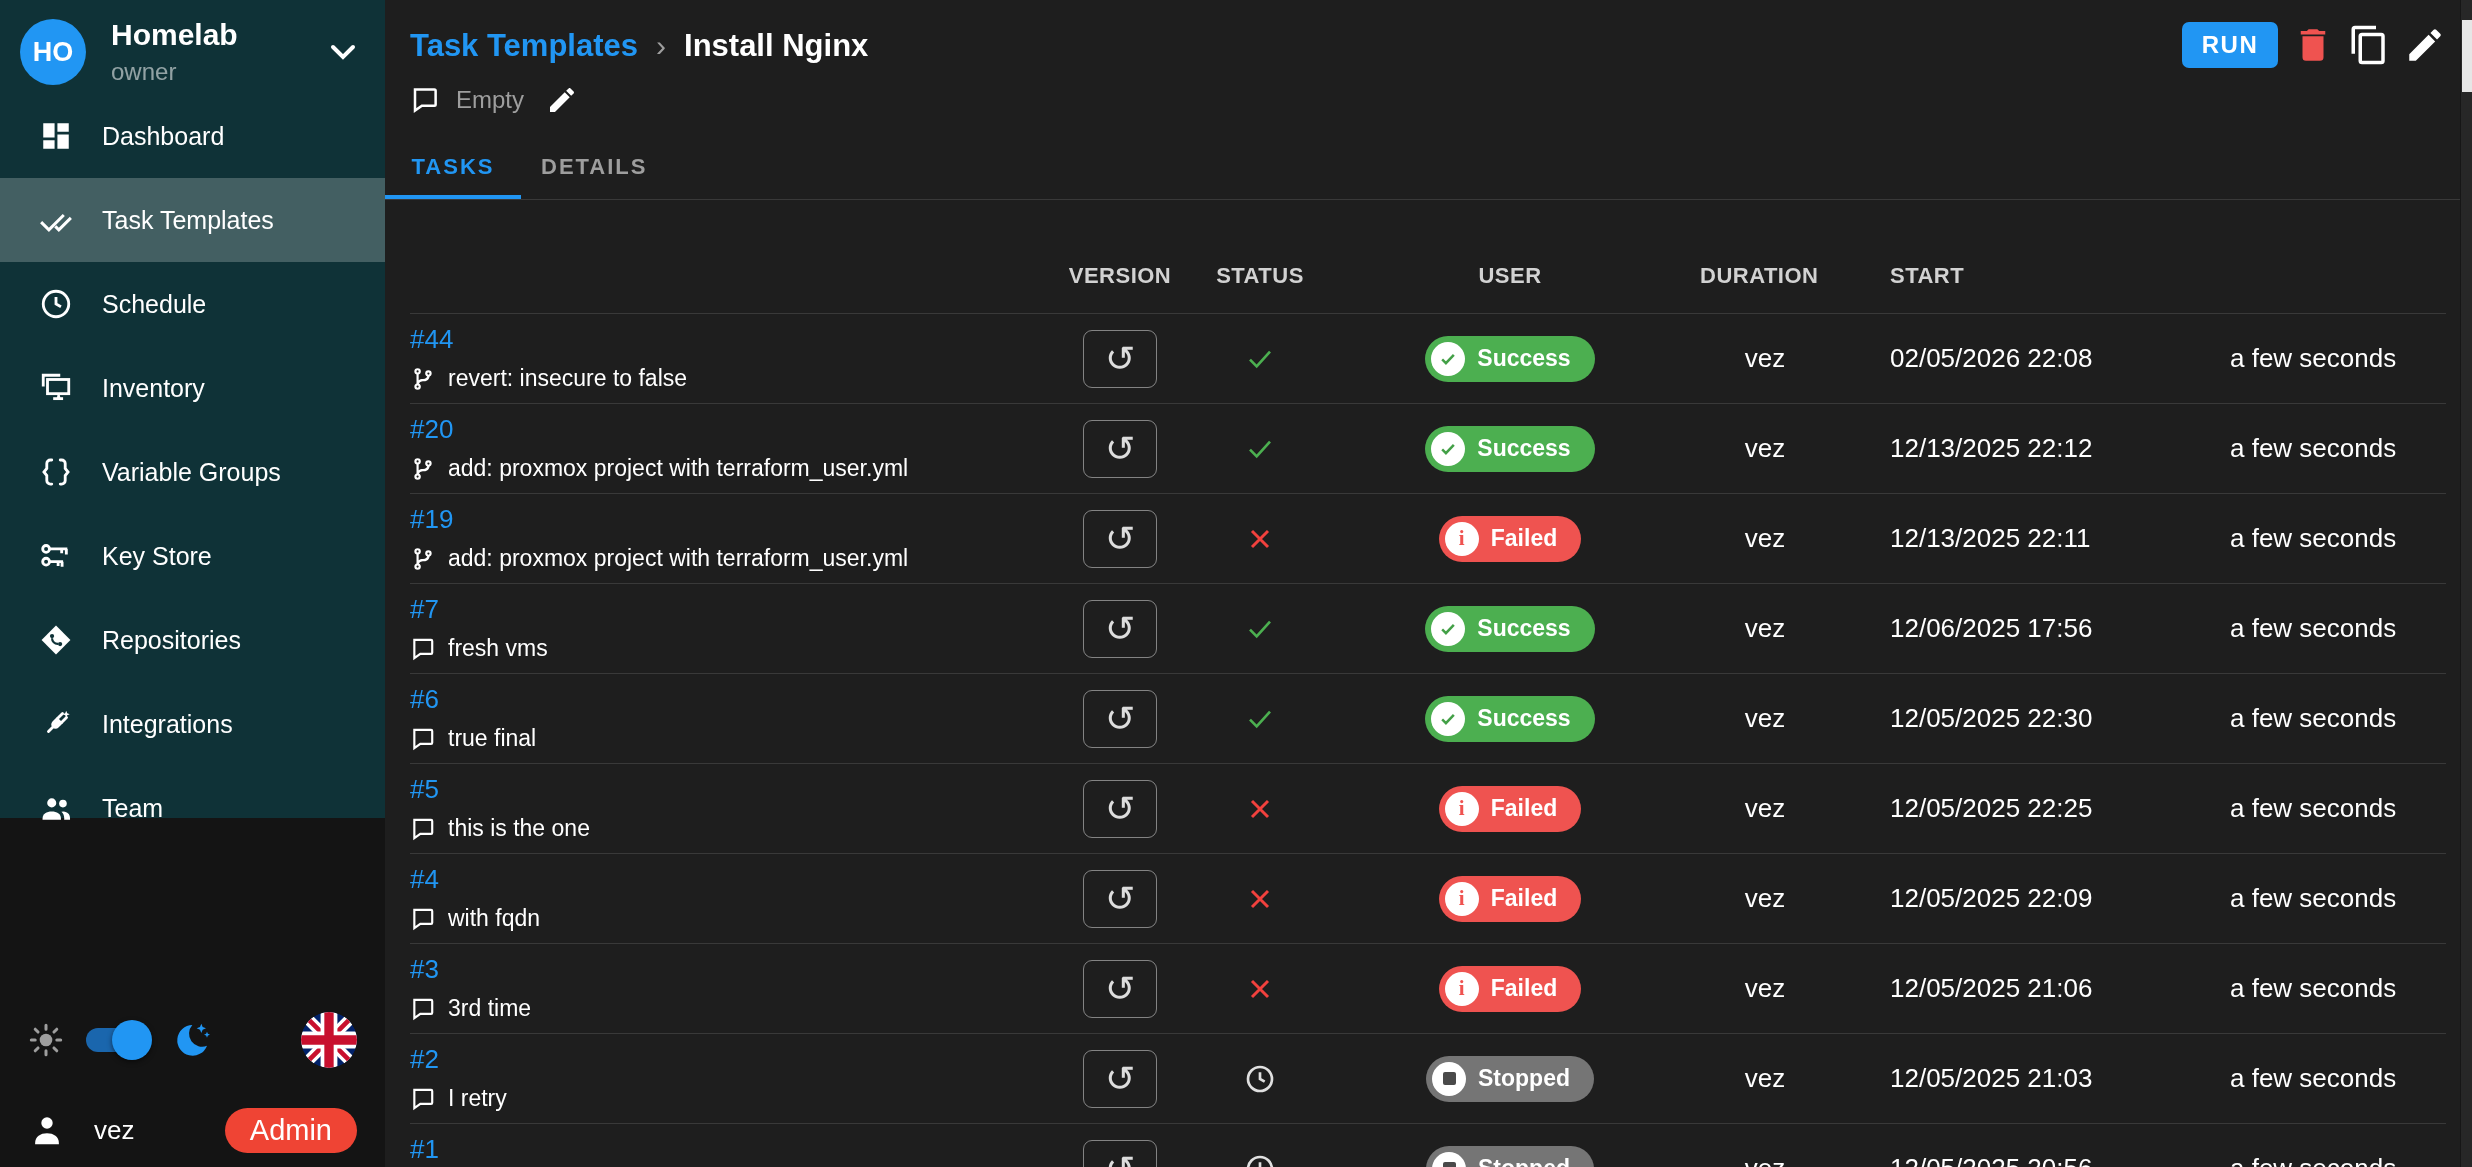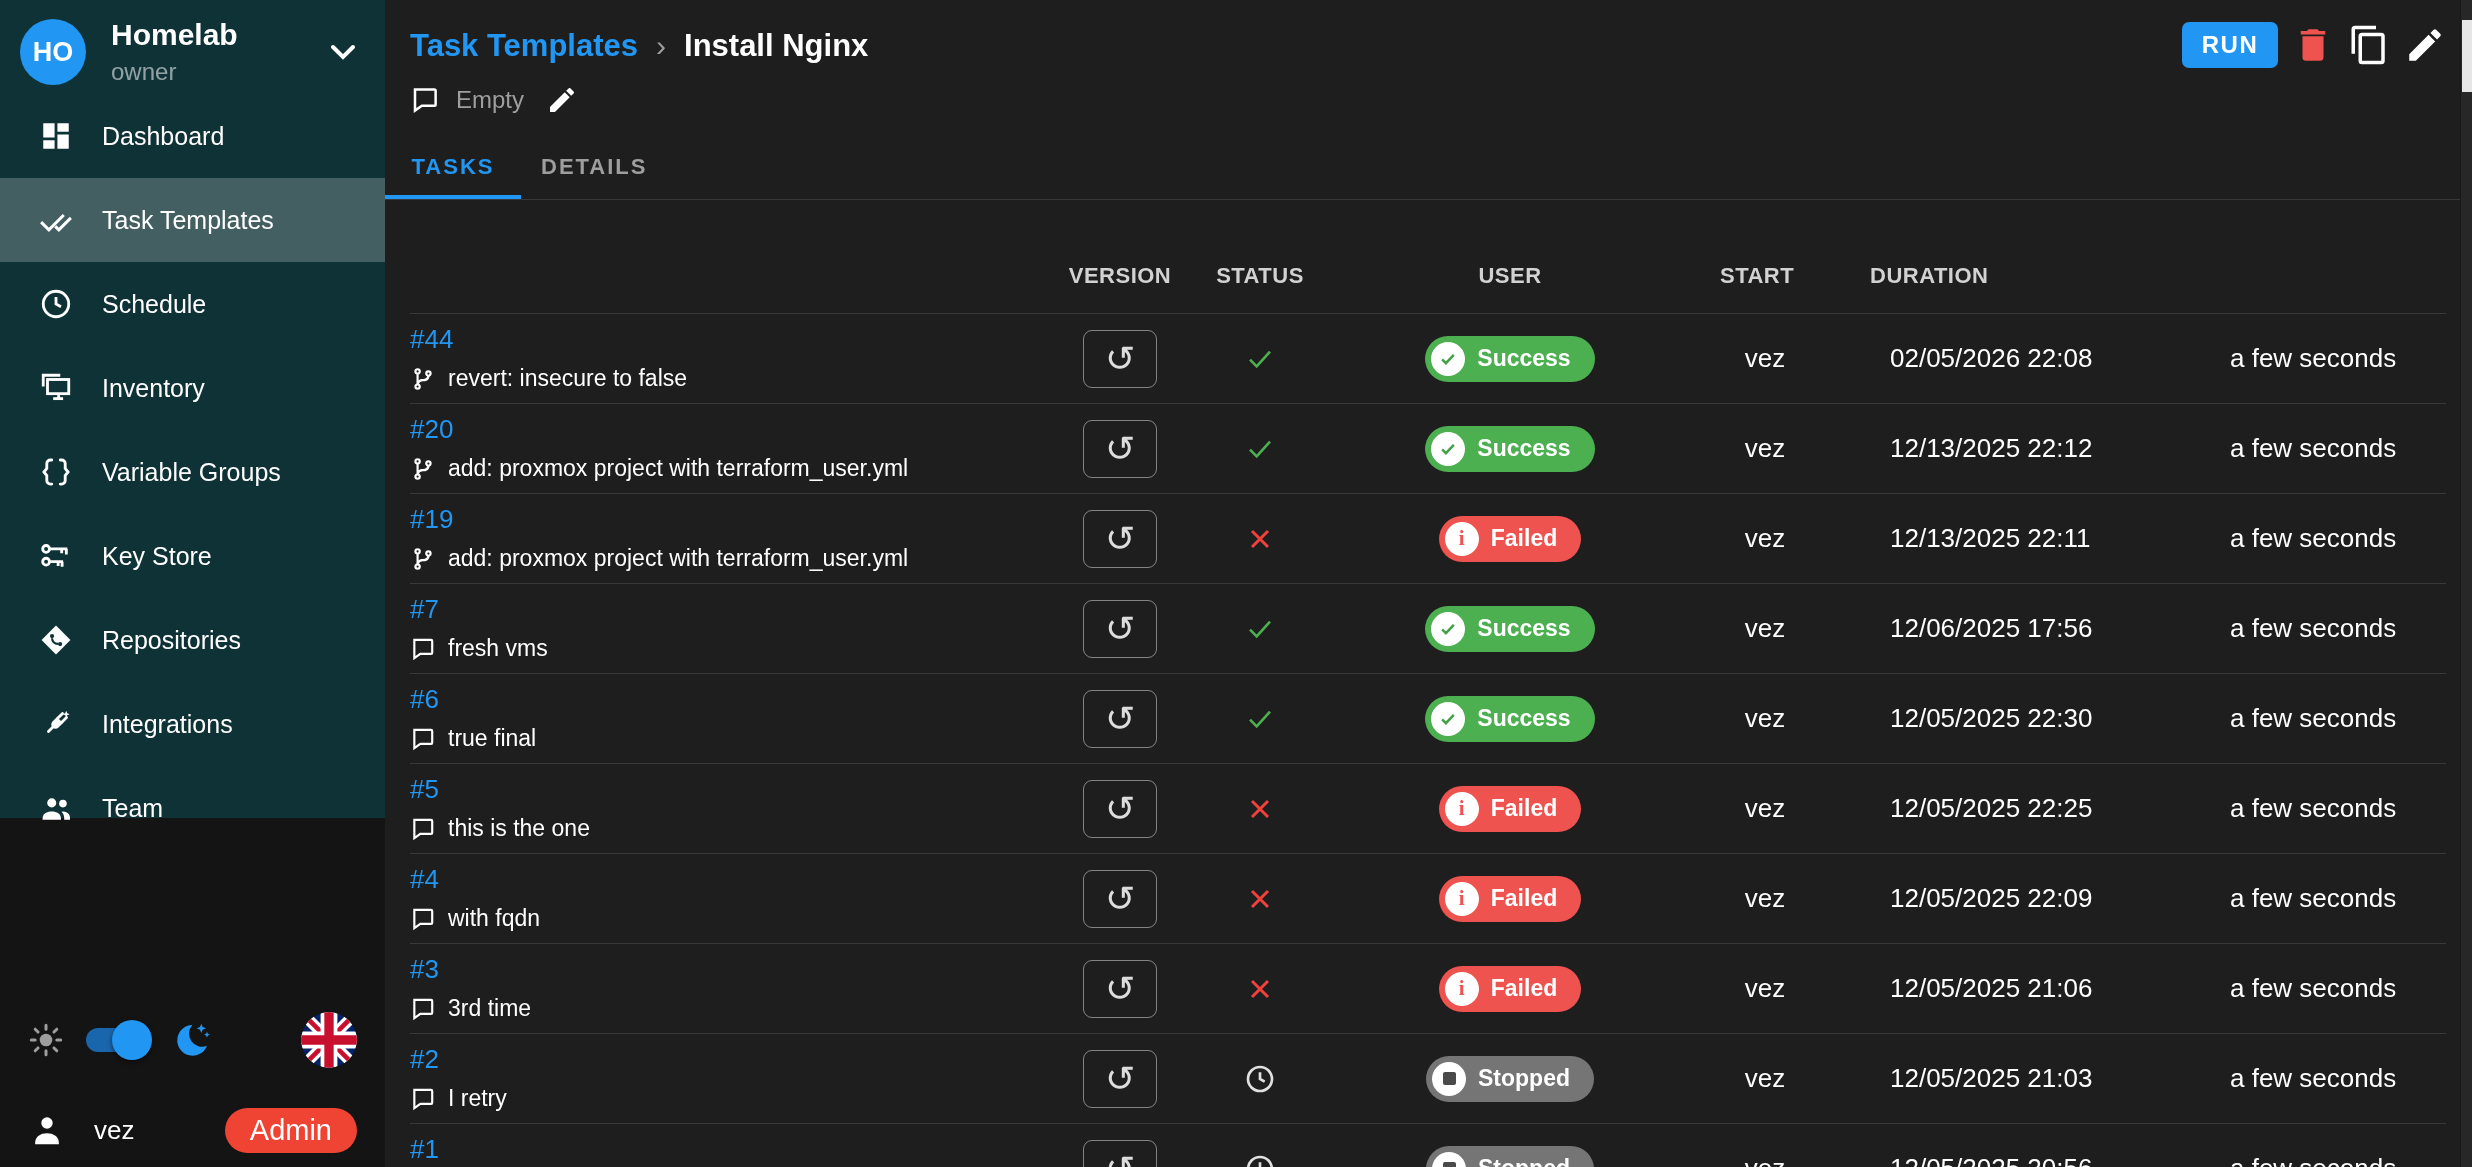--- a/index.html
+++ b/index.html
@@ -292,22 +292,22 @@
   <div class="tabs">
       <div class="tab active">TASKS</div>
       <div class="tab">DETAILS</div>
     </div>
 
   <div class="tgrid thead">
     <div class="th"></div>
     <div class="th c">VERSION</div>
     <div class="th c">STATUS</div>
     <div class="th c">USER</div>
+    <div class="th pl2">DURATION</div>
     <div class="th pl">START</div>
-    <div class="th pl2">DURATION</div>
   </div>
 
   <div id="table-body">
       <div class="tgrid trow">
         <div class="cell-task"><a class="task-link">#44</a><div class="task-msg">
             <span class="msg-icon">
               <svg viewBox="0 0 24 24" fill="#fff">
                 <path d="M13,14C9.64,14 8.54,15.35 8.18,16.24C9.25,16.7 10,17.76 10,19A3,3 0 0,1 7,22A3,3 0 0,1 4,19C4,17.69 4.83,16.58 6,16.17V7.83C4.83,7.42 4,6.31 4,5A3,3 0 0,1 7,2A3,3 0 0,1 10,5C10,6.31 9.17,7.42 8,7.83V13.12C8.88,12.47 10.16,12 12,12C14.67,12 15.56,10.66 15.85,9.77C14.77,9.32 14,8.25 14,7A3,3 0 0,1 17,4A3,3 0 0,1 20,7C20,8.31 19.17,9.42 18,9.83C17.71,11.57 16.53,14 13,14M7,18A1,1 0 0,0 6,19A1,1 0 0,0 7,20A1,1 0 0,0 8,19A1,1 0 0,0 7,18M7,4A1,1 0 0,0 6,5A1,1 0 0,0 7,6A1,1 0 0,0 8,5A1,1 0 0,0 7,4M17,6A1,1 0 0,0 16,7A1,1 0 0,0 17,8A1,1 0 0,0 18,7A1,1 0 0,0 17,6Z"></path>
               </svg>
             </span>

